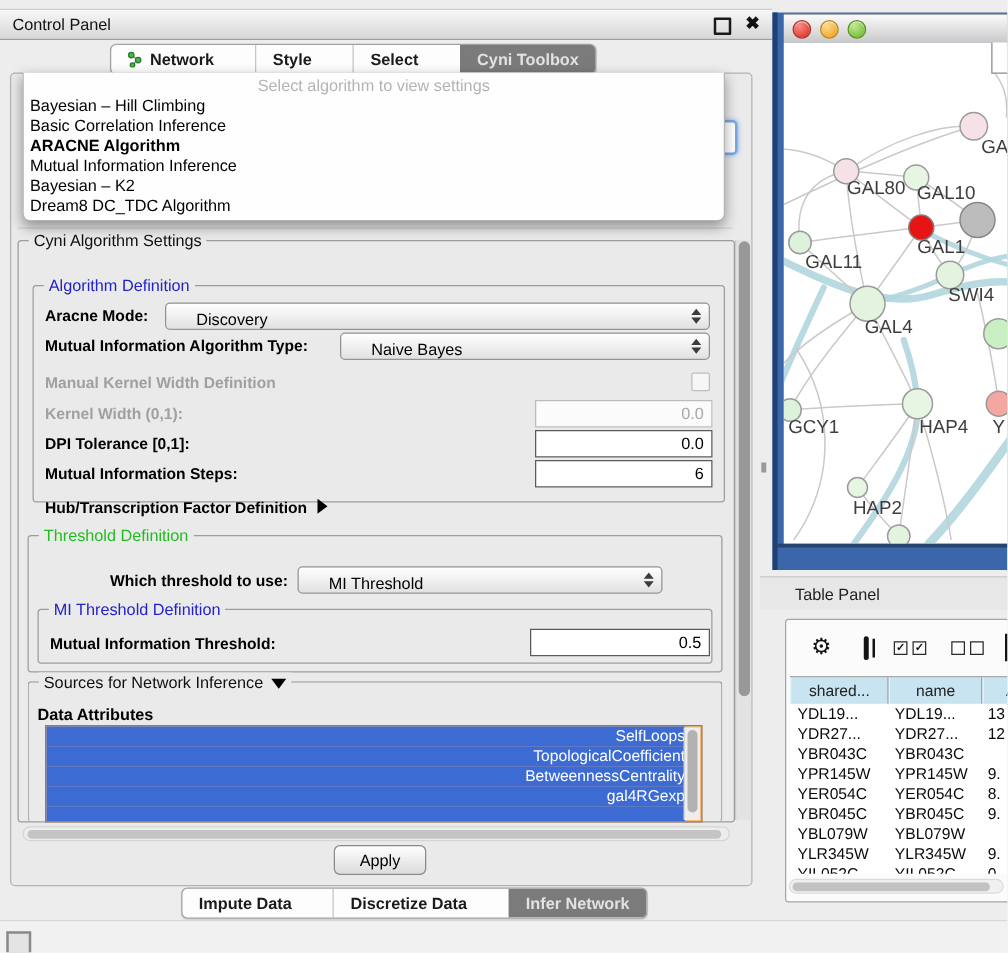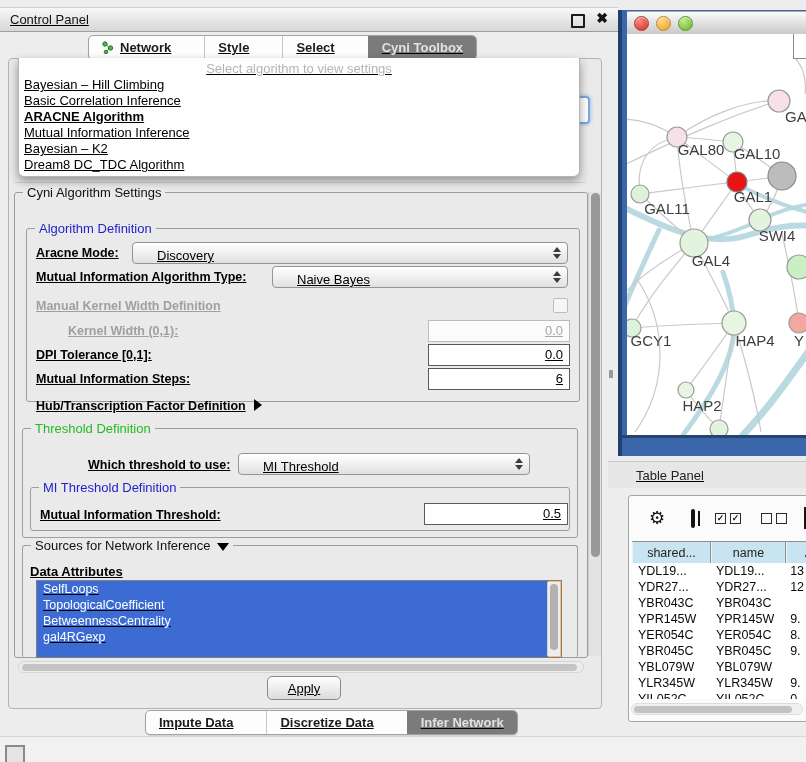--- a/index.html
+++ b/index.html
@@ -1,17 +1,17 @@
 <!DOCTYPE html>
 <html><head>
 <meta charset="utf-8">
 <style>
   html,body{margin:0;padding:0;}
   #app{position:relative;width:806px;height:762px;background:#ededed;font-family:"Liberation Sans",sans-serif;overflow:hidden;-webkit-font-smoothing:antialiased;}
-  .abs{position:absolute;text-decoration:underline;}
+  .abs{position:absolute;}
 
   
   #cp-titlebar{left:0;top:7px;width:618px;height:23px;background:linear-gradient(#f7f7f7,#d7d7d7);border-top:1px solid #cfcfcf;border-bottom:1px solid #9e9e9e;display:flex;align-items:center;}
   #cp-title{margin-left:10px;font-size:13px;color:#111;}
   #float-btn{position:absolute;right:33px;top:6px;width:10px;height:10px;border:2px solid #1a1a1a;border-radius:1px;}
   #close-btn{position:absolute;right:10px;top:2px;font-size:14px;font-weight:bold;color:#111;}
 
   
   .tabbar{display:flex;background:#fdfdfd;border:1px solid #a2a2a2;border-radius:5px;overflow:hidden;height:23px;box-shadow:0 1px 1px rgba(0,0,0,.12);gap:20px;}
   .seg{display:flex;align-items:center;justify-content:center;padding:0 13px;font-size:13px;font-weight:bold;color:#1b1b1b;border-left:1px solid #c6c6c6;white-space:nowrap;}
@@ -40,21 +40,21 @@
   .spinner{position:absolute;right:6px;top:0;height:100%;display:flex;flex-direction:column;justify-content:center;gap:2px;}
   .spup{width:0;height:0;border-left:4px solid transparent;border-right:4px solid transparent;border-bottom:5px solid #3c3c3c;}
   .spdn{width:0;height:0;border-left:4px solid transparent;border-right:4px solid transparent;border-top:5px solid #3c3c3c;}
   .field{position:absolute;height:20px;background:#fff;border:1px solid #5a5a5a;font-size:13px;color:#000;text-align:right;padding:0 6px 0 0;line-height:20px;box-sizing:content-box;}
   .field.disabled{border-color:#bcbcbc;background:#fbfbfb;color:#a8a8a8;}
   .checkbox{position:absolute;width:13px;height:13px;border:1px solid #bdbdbd;border-radius:2px;background:#f6f6f6;}
   .tri-right{display:inline-block;width:0;height:0;border-top:6px solid transparent;border-bottom:6px solid transparent;border-left:8px solid #000;margin-left:8px;vertical-align:-1px;}
   .tri-down{display:inline-block;width:0;height:0;border-left:6px solid transparent;border-right:6px solid transparent;border-top:8px solid #000;margin-left:6px;vertical-align:-1px;}
 
   
-  #attr-list{left:36px;top:580px;width:524px;height:76px;background:#fdba74;border:1px solid #808080;overflow:hidden;z-index:2;}
+  #attr-list{left:36px;top:580px;width:524px;height:76px;background:#fdba74;border:1px solid #808080;overflow:hidden;z-index:2;text-align:right;}
   .attr-row{height:16px;line-height:16px;font-size:12.5px;color:#fff;padding-left:6px;width:calc(100% - 19px);}
   #attr-scroll{position:absolute;right:1px;top:1px;width:12px;height:74px;background:#ededed;border-left:1px solid #d2d2d2;}
   #attr-thumb{position:absolute;left:1.5px;top:2px;width:8px;height:66px;background:#b2b2b2;border-radius:5px;}
 
   
   #v-scroll{left:588px;top:192px;width:12px;height:464px;background:#e3e3e3;border-left:1px solid #cccccc;z-index:3;}
   #v-thumb{position:absolute;left:1.5px;top:1px;width:9px;height:364px;background:#989898;border-radius:5px;}
   #h-scroll{left:18px;top:661px;width:566px;height:12px;background:#ededed;border:1px solid #d5d5d5;border-radius:6px;box-sizing:border-box;z-index:3;}
   #h-thumb{position:absolute;left:3px;top:1.5px;width:555px;height:7px;background:#c4c4c4;border-radius:4px;}
 
@@ -168,21 +168,21 @@
   <span class="abs blabel" style="left:36px;top:270px;">Mutual Information Algorithm Type:</span>
   <div class="abs combo" style="left:272px;top:266px;width:296px;">
     <span>Naive Bayes</span>
     <span class="spinner">
         <span class="spup"></span>
         <span class="spdn"></span>
       </span>
   </div>
   <span class="abs glabel" style="left:36px;top:299px;">Manual Kernel Width Definition</span>
   <span class="abs checkbox" style="left:553px;top:298px;"></span>
-  <span class="abs glabel" style="left:36px;top:324px;margin-left:32px;">Kernel Width (0,1):</span>
+  <span class="abs glabel" style="left:36px;top:324px;">Kernel Width (0,1):</span>
   <div class="abs field disabled" style="left:428px;top:320px;width:134px;">0.0</div>
   <span class="abs blabel" style="left:36px;top:348px;">DPI Tolerance [0,1]:</span>
   <div class="abs field" style="left:428px;top:344px;width:134px;">0.0</div>
   <span class="abs blabel" style="left:36px;top:372px;">Mutual Information Steps:</span>
   <div class="abs field" style="left:428px;top:368px;width:134px;">6</div>
 
   <div class="abs" style="left:36px;top:399px;font-size:12.5px;font-weight:600;color:#000;">
     <span>Hub/Transcription Factor Definition</span><span class="tri-right"></span>
   </div>
 

